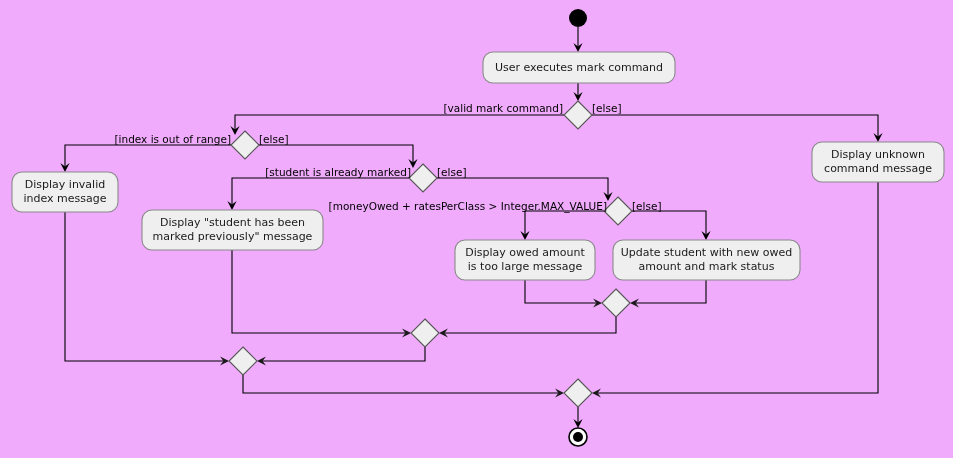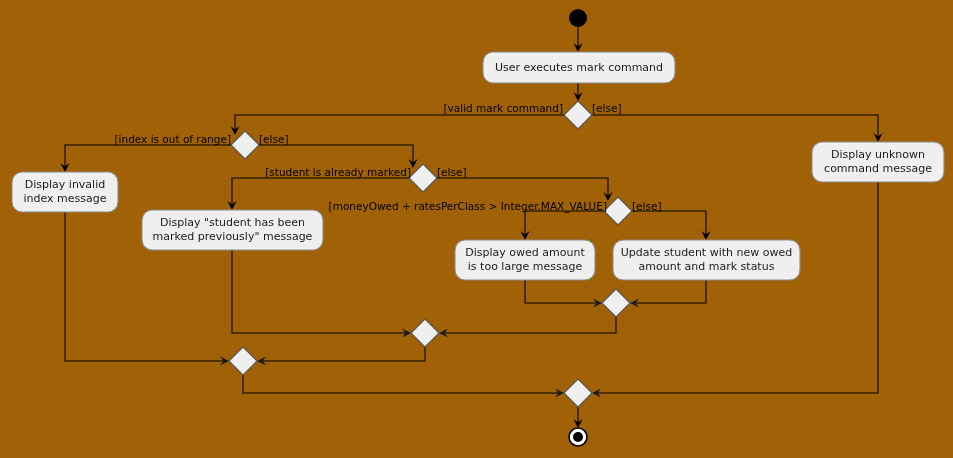--- a/index.html
+++ b/index.html
@@ -10,21 +10,21 @@
   body {
     width: 953px;
     height: 458px;
     font-family: "DejaVu Sans", sans-serif;
     overflow: hidden;
   }
   #diagram-root {
     position: relative;
     width: 953px;
     height: 458px;
-    background: #a16207;
+    background: #f0abfc;
   }
   svg#activity-diagram {
     display: block;
     width: 953px;
     height: 458px;
   }
   .edge-line {
     stroke: #000000;
     stroke-width: 1.1;
     fill: none;

